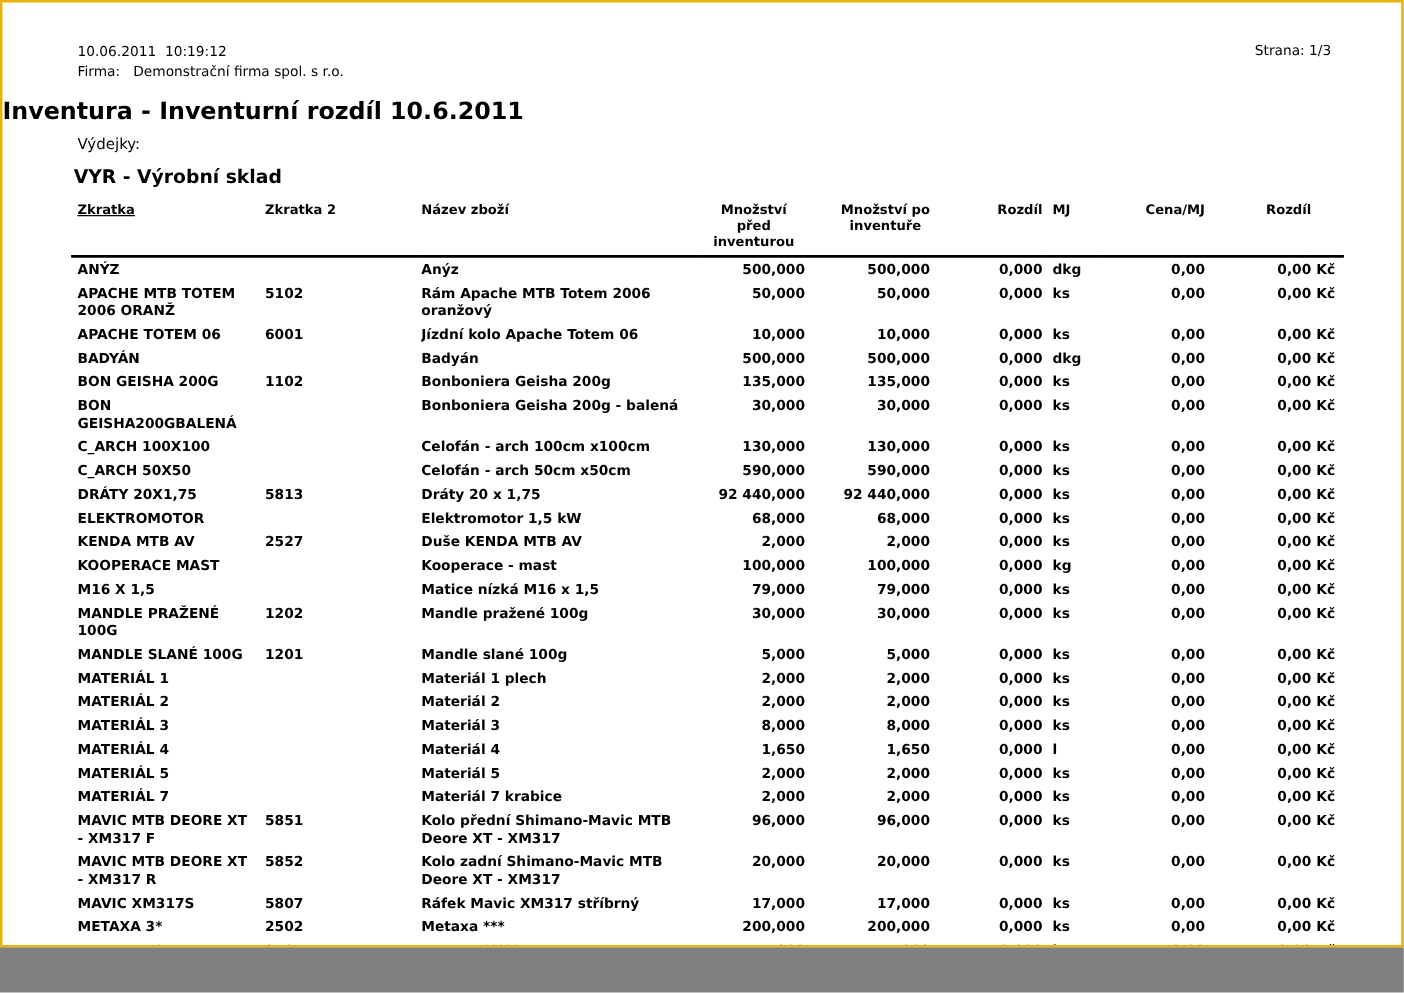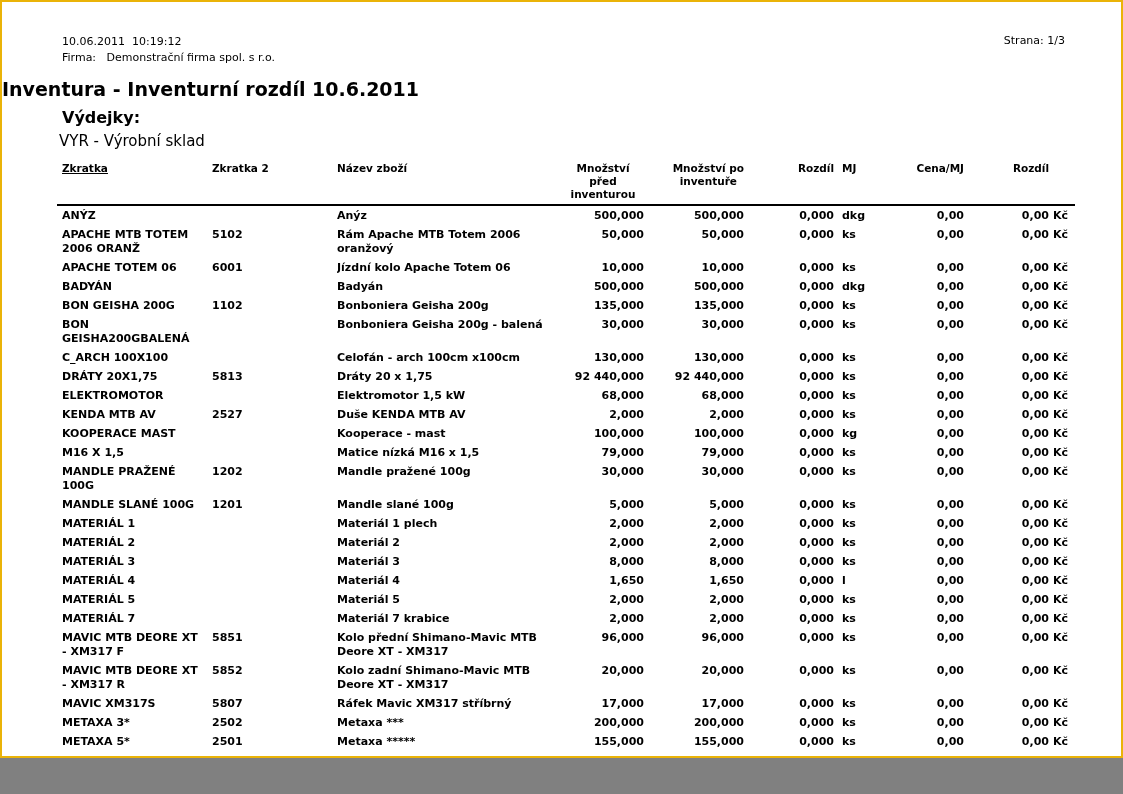--- a/index.html
+++ b/index.html
@@ -15,22 +15,22 @@
     overflow: hidden;
   }
   .meta-line { position:absolute; left:60px; font-size:11px; line-height:15px; white-space:pre; }
   .meta-date  { top:32px; }
   .meta-firma { top:48px; }
   .page-num { position:absolute; top:32px; right:56px; font-size:11px; }
   .report-title {
     position:absolute; top:76px; left:0; width:100%;
     font-size:19px; font-weight:bold;
   }
-  .vydejky { position:absolute; top:106px; left:60px; font-size:16px; font-weight:bold; }
-  .warehouse { position:absolute; top:130px; left:57px; font-size:15px; font-weight:normal; }
+  .vydejky { position:absolute; top:106px; left:60px; font-size:12px; font-weight:normal; }
+  .warehouse { position:absolute; top:130px; left:57px; font-size:15px; font-weight:bold; }
 
   table.report {
     position:absolute; top:158px; left:55px;
     border-collapse: collapse;
     table-layout: fixed;
     width: 1018px;
     font-size: 11px;
     font-weight: bold;
   }
   table.report th, table.report td { vertical-align: top; overflow:hidden; }
@@ -182,20 +182,32 @@
           <td class="wrap">Celofán - arch 100cm x100cm</td>
           <td class="num">130,000</td>
           <td class="num">130,000</td>
           <td class="num">0,000</td>
           <td class="mj">ks</td>
           <td class="num">0,00</td>
           <td class="num">0,00</td>
           <td class="cur">Kč</td>
         </tr>
         <tr>
+          <td class="c-zkratka wrap">C_ARCH 50X50</td>
+          <td></td>
+          <td class="wrap">Celofán - arch 50cm x50cm</td>
+          <td class="num">590,000</td>
+          <td class="num">590,000</td>
+          <td class="num">0,000</td>
+          <td class="mj">ks</td>
+          <td class="num">0,00</td>
+          <td class="num">0,00</td>
+          <td class="cur">Kč</td>
+        </tr>
+        <tr>
           <td class="c-zkratka wrap">DRÁTY 20X1,75</td>
           <td>5813</td>
           <td class="wrap">Dráty 20 x 1,75</td>
           <td class="num">92 440,000</td>
           <td class="num">92 440,000</td>
           <td class="num">0,000</td>
           <td class="mj">ks</td>
           <td class="num">0,00</td>
           <td class="num">0,00</td>
           <td class="cur">Kč</td>

